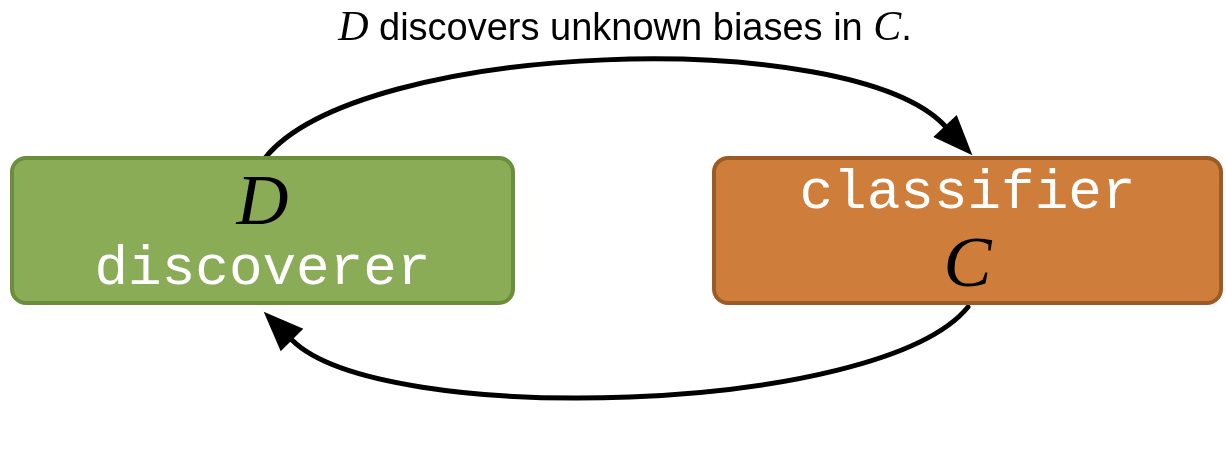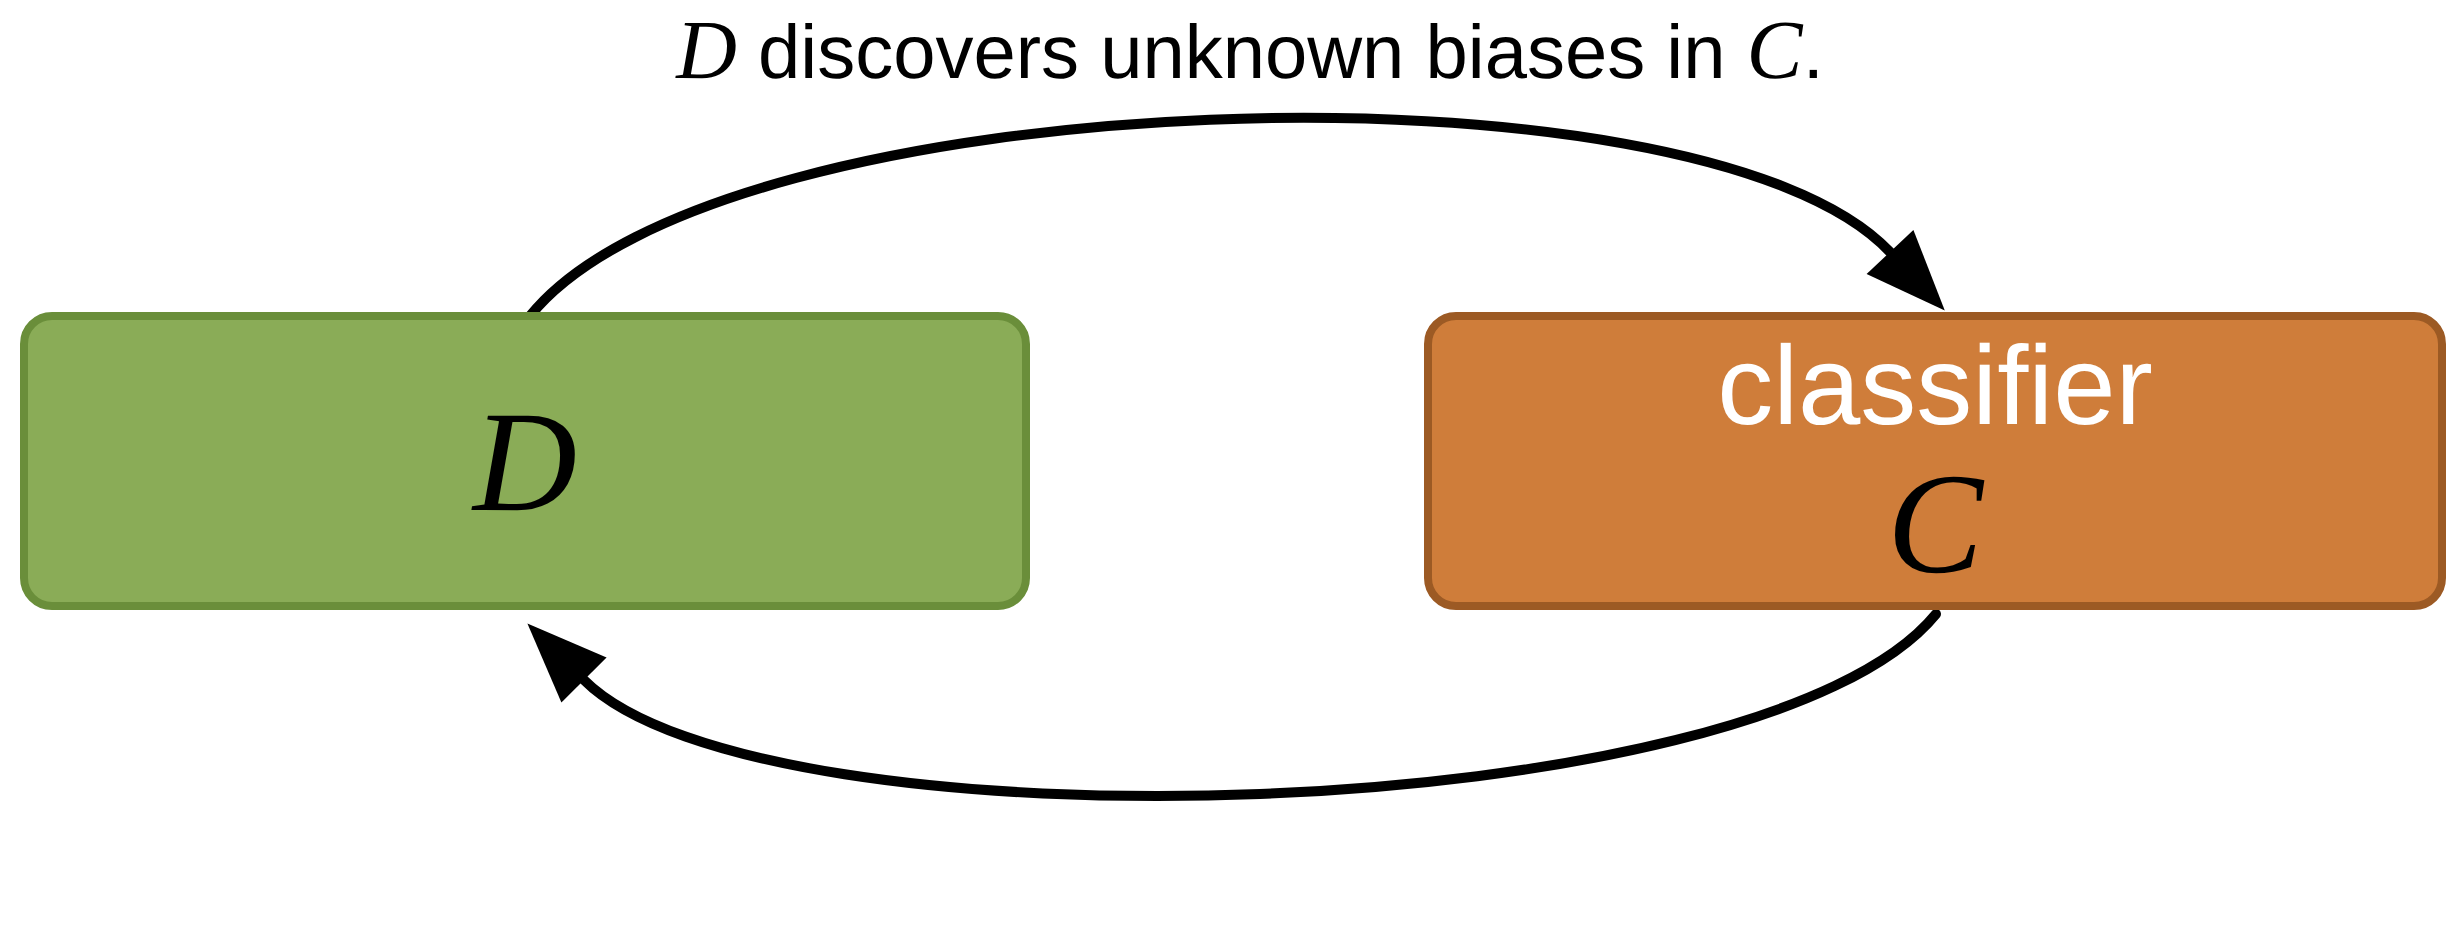--- a/index.html
+++ b/index.html
@@ -67,20 +67,21 @@
     font-family: "Liberation Serif", serif;
     font-style: italic;
     font-size: 72px;
     line-height: 76px;
     color: #000000;
   }
   .node-label {
     font-size: 56px;
     line-height: 62px;
     color: #ffffff;
+    font-family: Liberation Mono, monospace;
   }
 </style>
 </head>
 <body>
 
 <div class="canvas">
 
   <div class="caption top">
     <span class="math">D</span><span> discovers unknown biases in </span><span class="math">C</span><span>.</span>
   </div>
@@ -91,20 +92,21 @@
       <polygon points="972.4,155.2 933.3,137.0 956.7,115.0" fill="#000000"></polygon>
     </g>
     <g>
       <path d="M 968 307 C 880 415, 380 428, 292 340" fill="none" stroke="#000000" stroke-width="5" stroke-linecap="round"></path>
       <polygon points="263.7,311.7 303.3,328.7 280.7,351.3" fill="#000000"></polygon>
     </g>
   </svg>
 
   <div class="node-box discoverer">
     <div class="node-symbol">D</div>
+    <div class="node-label">discoverer</div>
   </div>
 
   <div class="node-box classifier">
     <div class="node-label">classifier</div>
     <div class="node-symbol">C</div>
   </div>
 
 
 </div>
 

